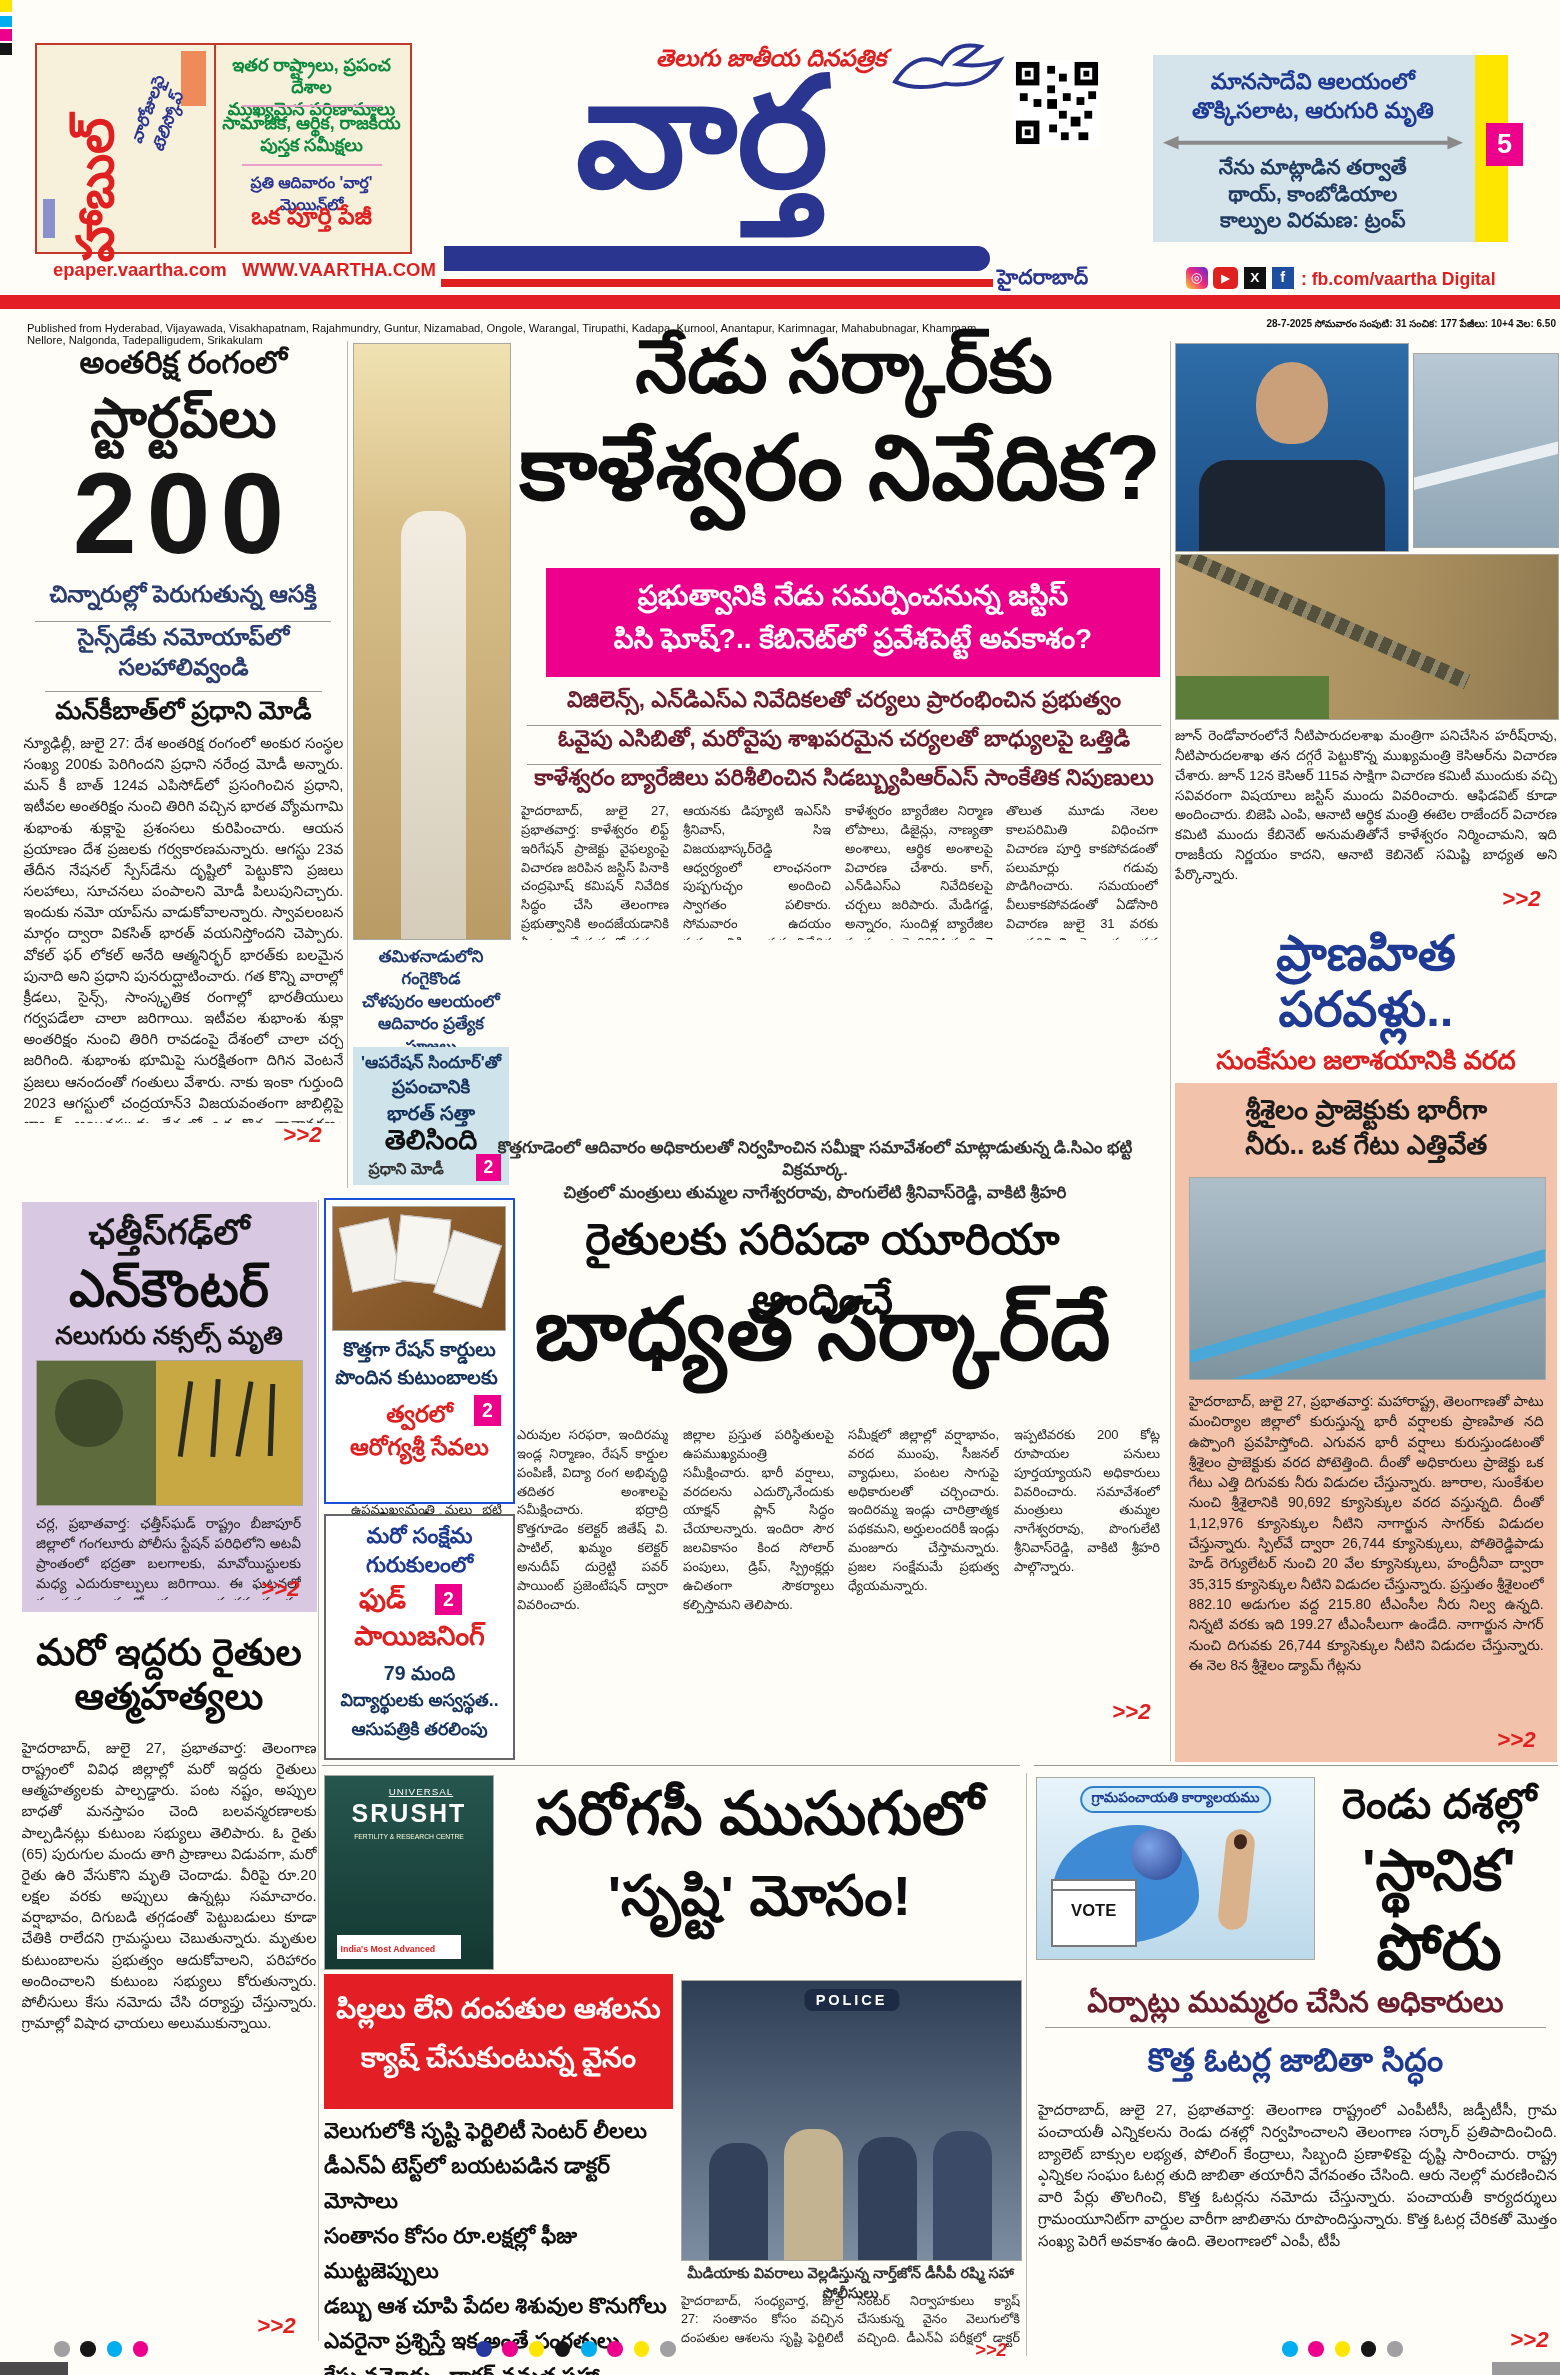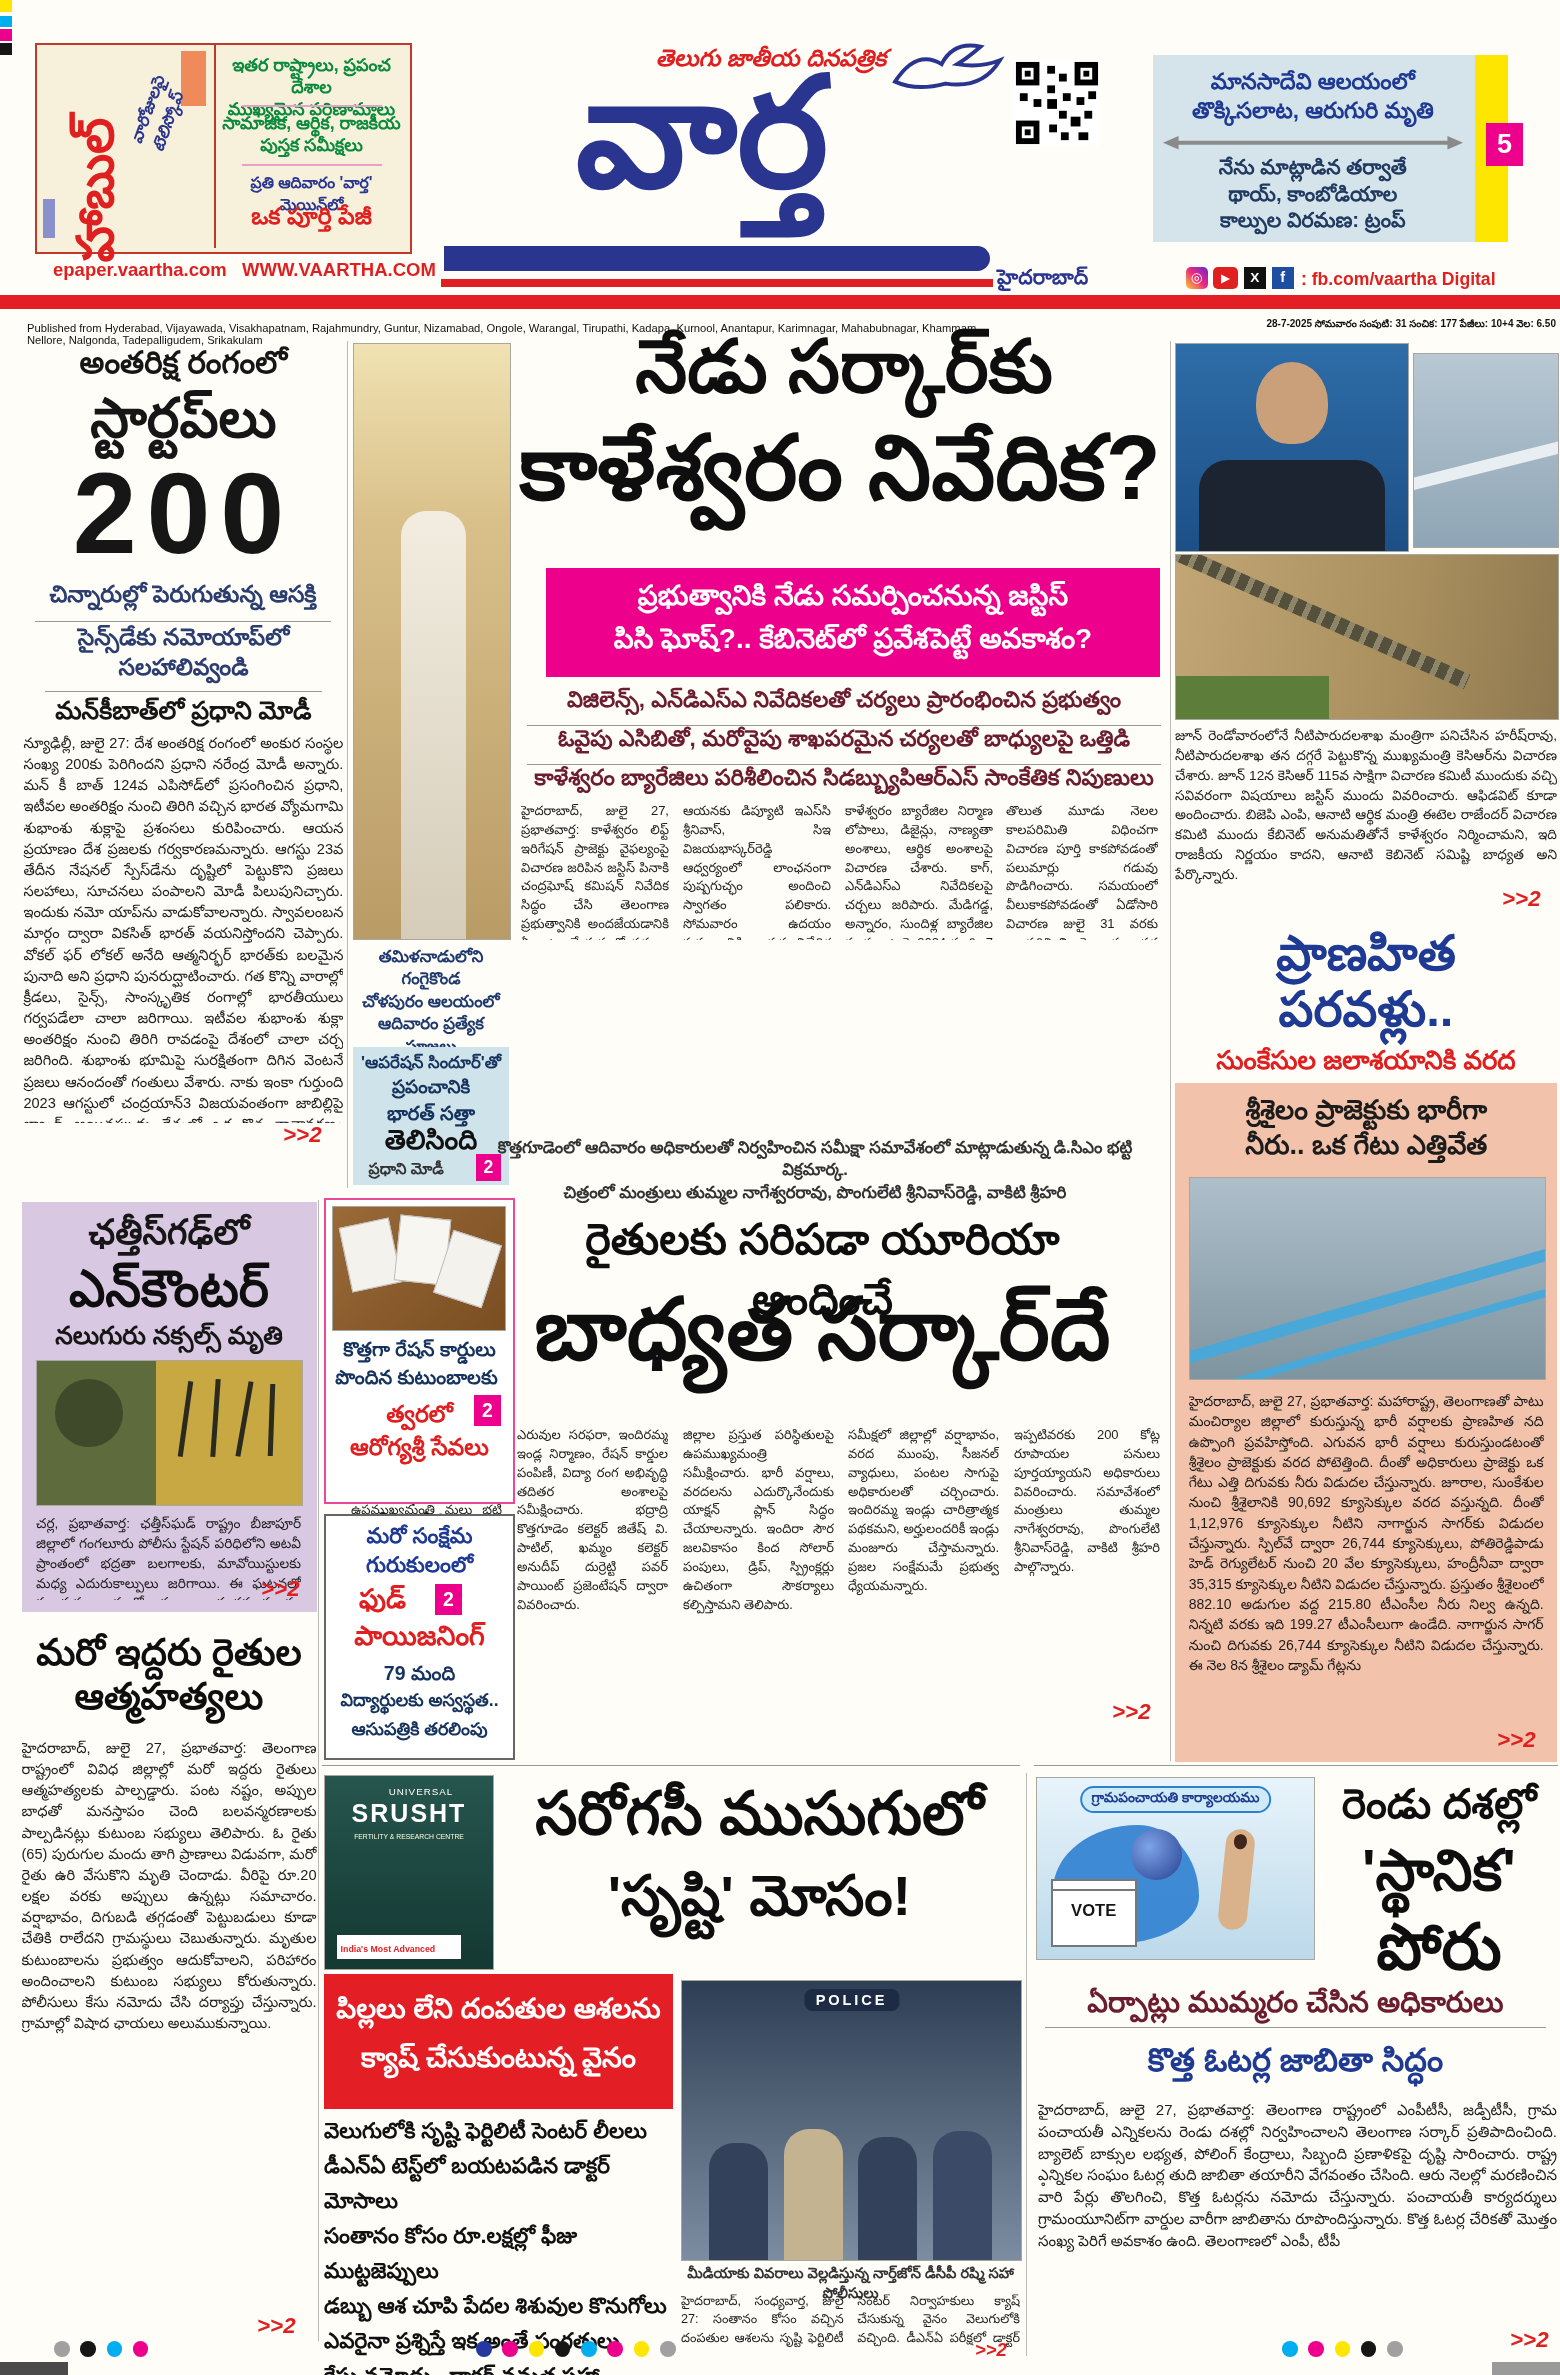--- a/index.html
+++ b/index.html
@@ -212,21 +212,21 @@
 
   <div class="abs body-txt" style="left:351px;top:1426px;width:151px;height:326px;font-size:13px;">కొత్తగూడెం, జులై 27 - ప్రభాతవార్త: అన్నదాతలకు సరిపడా యూరియా అందించే బాధ్యత సర్కార్‌దేనని ఉపముఖ్యమంత్రి మల్లు భట్టి విక్రమార్క స్పష్టం చేశారు. రైతులు ఆందోళన చెందాల్సిన అవసరం లేదన్నారు.</div>
   <div class="abs body-txt" style="left:517px;top:1426px;width:151px;height:326px;font-size:13px;">ఎరువుల సరఫరా, ఇందిరమ్మ ఇండ్ల నిర్మాణం, రేషన్ కార్డుల పంపిణీ, విద్యా రంగ అభివృద్ధి తదితర అంశాలపై సమీక్షించారు. భద్రాద్రి కొత్తగూడెం కలెక్టర్ జితేష్ వి. పాటిల్, ఖమ్మం కలెక్టర్ అనుదీప్ దుర్రెట్టి పవర్ పాయింట్ ప్రజెంటేషన్ ద్వారా వివరించారు.</div>
   <div class="abs body-txt" style="left:683px;top:1426px;width:151px;height:326px;font-size:13px;">జిల్లాల ప్రస్తుత పరిస్థితులపై ఉపముఖ్యమంత్రి సమీక్షించారు. భారీ వర్షాలు, వరదలను ఎదుర్కొనేందుకు యాక్షన్ ప్లాన్ సిద్ధం చేయాలన్నారు. ఇందిరా సౌర జలవికాసం కింద సోలార్ పంపులు, డ్రిప్, స్ప్రింక్లర్లు ఉచితంగా సౌకర్యాలు కల్పిస్తామని తెలిపారు.</div>
   <div class="abs body-txt" style="left:848px;top:1426px;width:151px;height:326px;font-size:13px;">సమీక్షలో జిల్లాల్లో వర్షాభావం, వరద ముంపు, సీజనల్ వ్యాధులు, పంటల సాగుపై అధికారులతో చర్చించారు. ఇందిరమ్మ ఇండ్లు చారిత్రాత్మక పథకమని, అర్హులందరికీ ఇండ్లు మంజూరు చేస్తామన్నారు. ప్రజల సంక్షేమమే ప్రభుత్వ ధ్యేయమన్నారు.</div>
   <div class="abs body-txt" style="left:1014px;top:1426px;width:146px;height:326px;font-size:13px;">ఇప్పటివరకు 200 కోట్ల రూపాయల పనులు పూర్తయ్యాయని అధికారులు వివరించారు. సమావేశంలో మంత్రులు తుమ్మల నాగేశ్వరరావు, పొంగులేటి శ్రీనివాస్‌రెడ్డి, వాకిటి శ్రీహరి పాల్గొన్నారు.</div>
   <div class="abs more" style="left:1112px;top:1699px;">&gt;&gt;2</div>
 
   <div class="abs vrule" style="left:318px;top:1200px;height:1141px;"></div>
 
-  <div class="abs" style="left:324px;top:1198px;width:187px;height:302px;border:2px solid #ec4899;background:#fff;">
+  <div class="abs" style="left:324px;top:1198px;width:187px;height:302px;border:2px solid #1d4ed8;background:#fff;">
     <div class="abs ph ph-cards" style="left:5.9px;top:5.9px;width:172px;height:123px;">
       <div class="abs" style="left:11.7px;top:15.6px;width:49px;height:64px;background:#f4f2ec;border:1px solid #bbb;transform:rotate(-12deg);"></div>
       <div class="abs" style="left:64px;top:9.8px;width:49px;height:64px;background:#f8f6f0;border:1px solid #bbb;transform:rotate(6deg);"></div>
       <div class="abs" style="left:109px;top:29px;width:49px;height:64px;background:#f4f2ec;border:1px solid #bbb;transform:rotate(18deg);"></div>
     </div>
     <div class="abs b c" style="left:0;top:138px;width:187px;font-size:19.5px;color:#16335e;">కొత్తగా రేషన్ కార్డులు</div>
     <div class="abs b c" style="left:0;top:166px;width:181px;font-size:19.5px;color:#16335e;">పొందిన కుటుంబాలకు</div>
     <div class="abs red xb c" style="left:0;top:201px;width:187px;font-size:23.4px;">త్వరలో</div>
     <div class="abs red xb c" style="left:0;top:234px;width:187px;font-size:23.4px;">ఆరోగ్యశ్రీ సేవలు</div>
     <div class="abs badge" style="left:148px;top:195px;width:27px;height:31px;font-size:19.5px;">2</div>
@@ -261,21 +261,21 @@
   <div class="abs xb c pl" style="left:21.5px;top:1631px;width:295px;font-size:37px;color:#0e0e0e;line-height:1.2;">మరో ఇద్దరు రైతుల
 ఆత్మహత్యలు</div>
   <div class="abs body-txt" style="left:21.5px;top:1738px;width:295px;height:577px;font-size:14.6px;">హైదరాబాద్, జులై 27, ప్రభాతవార్త: తెలంగాణ రాష్ట్రంలో వివిధ జిల్లాల్లో మరో ఇద్దరు రైతులు ఆత్మహత్యలకు పాల్పడ్డారు. పంట నష్టం, అప్పుల బాధతో మనస్తాపం చెంది బలవన్మరణాలకు పాల్పడినట్లు కుటుంబ సభ్యులు తెలిపారు. ఓ రైతు (65) పురుగుల మందు తాగి ప్రాణాలు విడువగా, మరో రైతు ఉరి వేసుకొని మృతి చెందాడు. వీరిపై రూ.20 లక్షల వరకు అప్పులు ఉన్నట్లు సమాచారం. వర్షాభావం, దిగుబడి తగ్గడంతో పెట్టుబడులు కూడా చేతికి రాలేదని గ్రామస్థులు చెబుతున్నారు. మృతుల కుటుంబాలను ప్రభుత్వం ఆదుకోవాలని, పరిహారం అందించాలని కుటుంబ సభ్యులు కోరుతున్నారు. పోలీసులు కేసు నమోదు చేసి దర్యాప్తు చేస్తున్నారు. గ్రామాల్లో విషాద ఛాయలు అలుముకున్నాయి.</div>
   <div class="abs more" style="left:257px;top:2313px;">&gt;&gt;2</div>
 
   <div class="abs hrule" style="left:322px;top:1765px;width:698px;"></div>
   <div class="abs hrule" style="left:1034px;top:1765px;width:524px;"></div>
   <div class="abs vrule" style="left:1026px;top:1773px;height:583px;"></div>
 
   <div class="abs ph ph-srusht" style="left:324px;top:1775px;width:168px;height:193px;">
-    <div class="abs c" style="left:0;top:9.8px;width:192px;color:#fff;font-size:9.8px;letter-spacing:1px;">UNIVERSAL</div>
+    <div class="abs c" style="left:0;top:9.8px;width:192px;color:#fff;font-size:9.8px;letter-spacing:1px;text-decoration:underline;">UNIVERSAL</div>
     <div class="abs xb c" style="left:0;top:23.4px;width:168px;color:#fff;font-size:25px;letter-spacing:2px;">SRUSHT</div>
     <div class="abs c" style="left:0;top:57px;width:168px;color:#ffd;font-size:6.8px;">FERTILITY &amp; RESEARCH CENTRE</div>
     <div class="abs" style="left:11.7px;bottom:9.8px;width:117px;background:#fff;padding:2.9px 3.9px;">
       <span class="red b" style="font-size:8.8px;">India's Most Advanced</span>
     </div>
   </div>
   <div class="abs xb c" style="left:499px;top:1779px;width:521px;font-size:60px;color:#0e0e0e;">సరోగసీ ముసుగులో</div>
   <div class="abs xb c" style="left:499px;top:1863px;width:521px;font-size:56px;color:#0e0e0e;">'సృష్టి' మోసం!</div>
   <div class="abs c pl xb" style="left:324px;top:1974px;width:349px;height:125px;background:#e31e25;color:#fff;font-size:28px;line-height:1.75;padding-top:9.8px;">పిల్లలు లేని దంపతుల ఆశలను
 క్యాష్ చేసుకుంటున్న వైనం</div>

